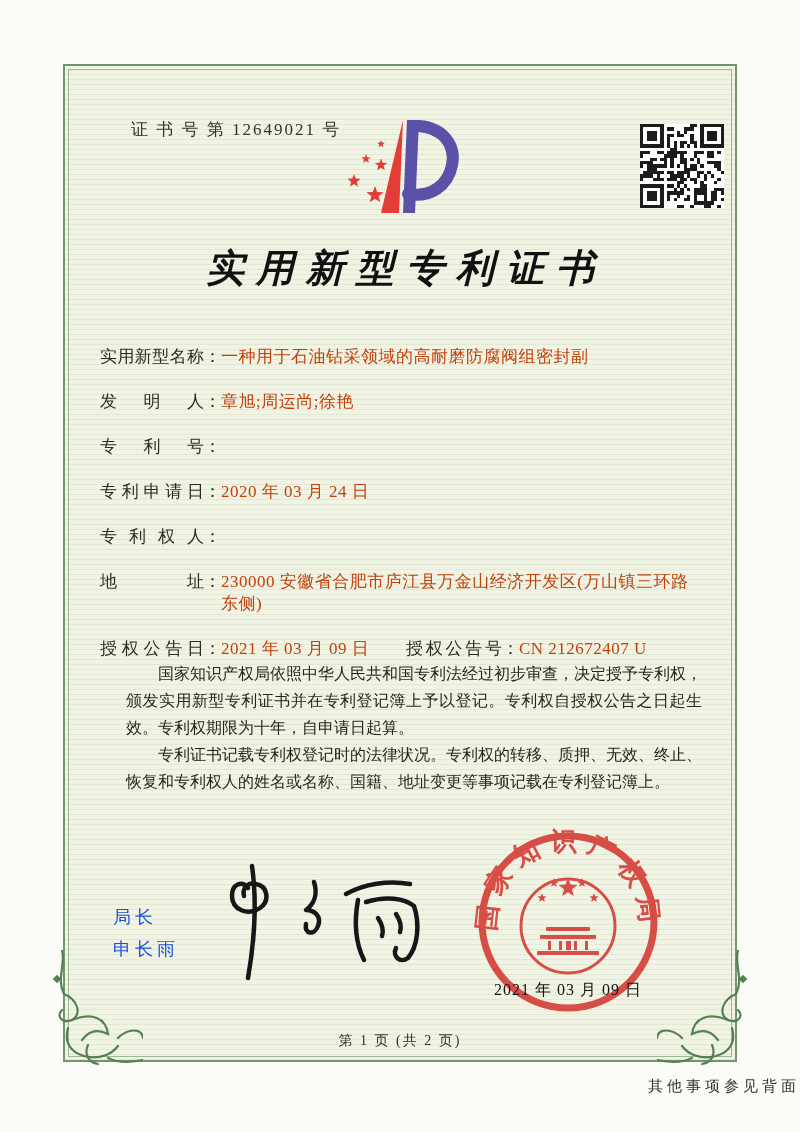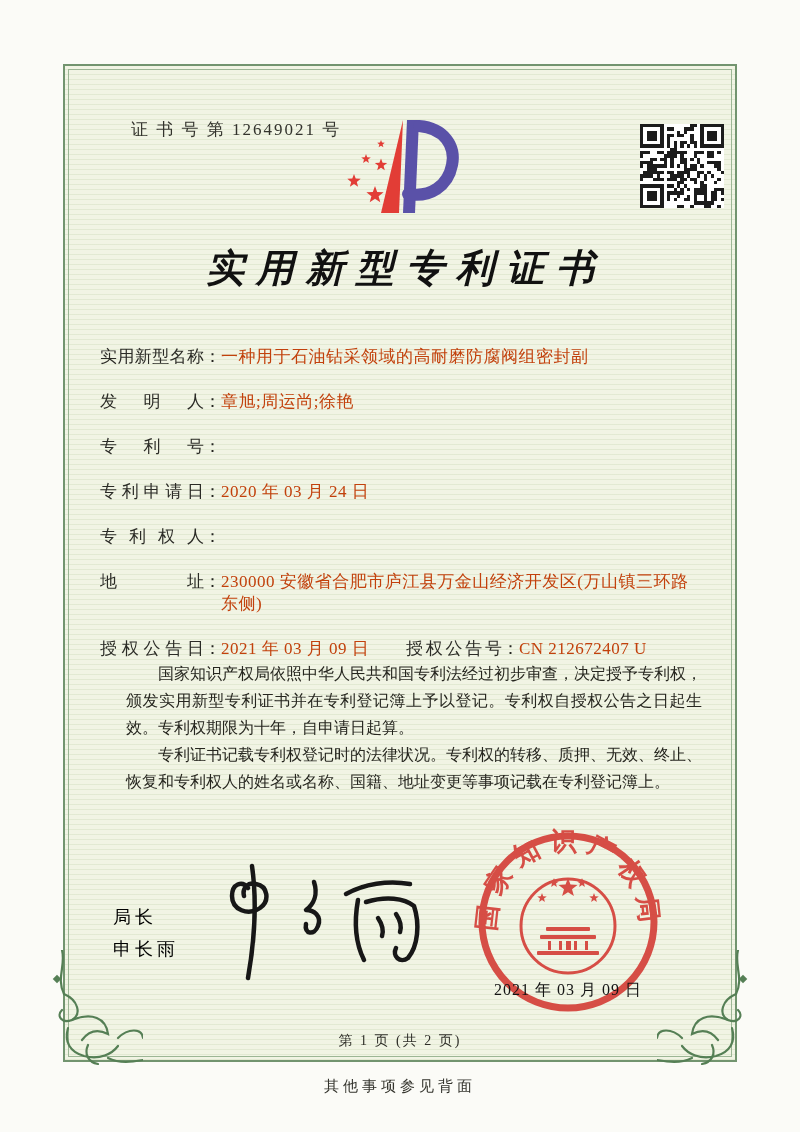--- a/index.html
+++ b/index.html
@@ -42,35 +42,35 @@
   .f-label{width:104px;flex:0 0 104px;text-align:justify;text-align-last:justify;color:#2b2b26;}
   .f-colon{flex:0 0 14px;}
   .f-value{flex:1;letter-spacing:0.5px;color:#c2410c;}
   .f-pair2{position:absolute;left:306px;top:0;display:flex;}
   .f-pair2 .f-label{width:96px;flex:0 0 96px;}
   .legal{
     position:absolute;left:100px;right:98px;top:660px;
     font-size:16px;line-height:27px;text-align:justify;color:#26261f;margin-left:26px;
   }
   .legal p{margin:0;text-indent:2em;}
-  .officer{position:absolute;left:113px;top:905px;font-size:18px;letter-spacing:4px;color:#000000;}
+  .officer{position:absolute;left:113px;top:905px;font-size:18px;letter-spacing:4px;color:#1d4ed8;}
   .officer .name{margin-top:8px;}
   .signature{position:absolute;left:218px;top:860px;width:205px;height:125px;}
   .seal{position:absolute;left:474px;top:828px;width:188px;height:188px;opacity:0.93;}
   .seal-date{
     position:absolute;left:474px;top:980px;width:188px;
     text-align:center;font-size:16px;letter-spacing:1px;color:#141414;
   }
   .page-no{
     position:absolute;left:0;right:0;top:1032px;
     text-align:center;font-size:14px;letter-spacing:2px;color:#2e2e28;
   }
   .back-note{
     position:absolute;left:0;right:0;top:1077px;
-    text-align:center;font-size:15px;letter-spacing:4px;color:#33332c;
+    text-align:right;font-size:15px;letter-spacing:4px;color:#33332c;
   }
   .flourish{position:absolute;width:95px;height:125px;top:950px;}
   .flourish.left{left:48px;}
   .flourish.right{left:657px;transform:scaleX(-1);}
 </style>
 </head>
 <body>
 
 <div class="page">
 

